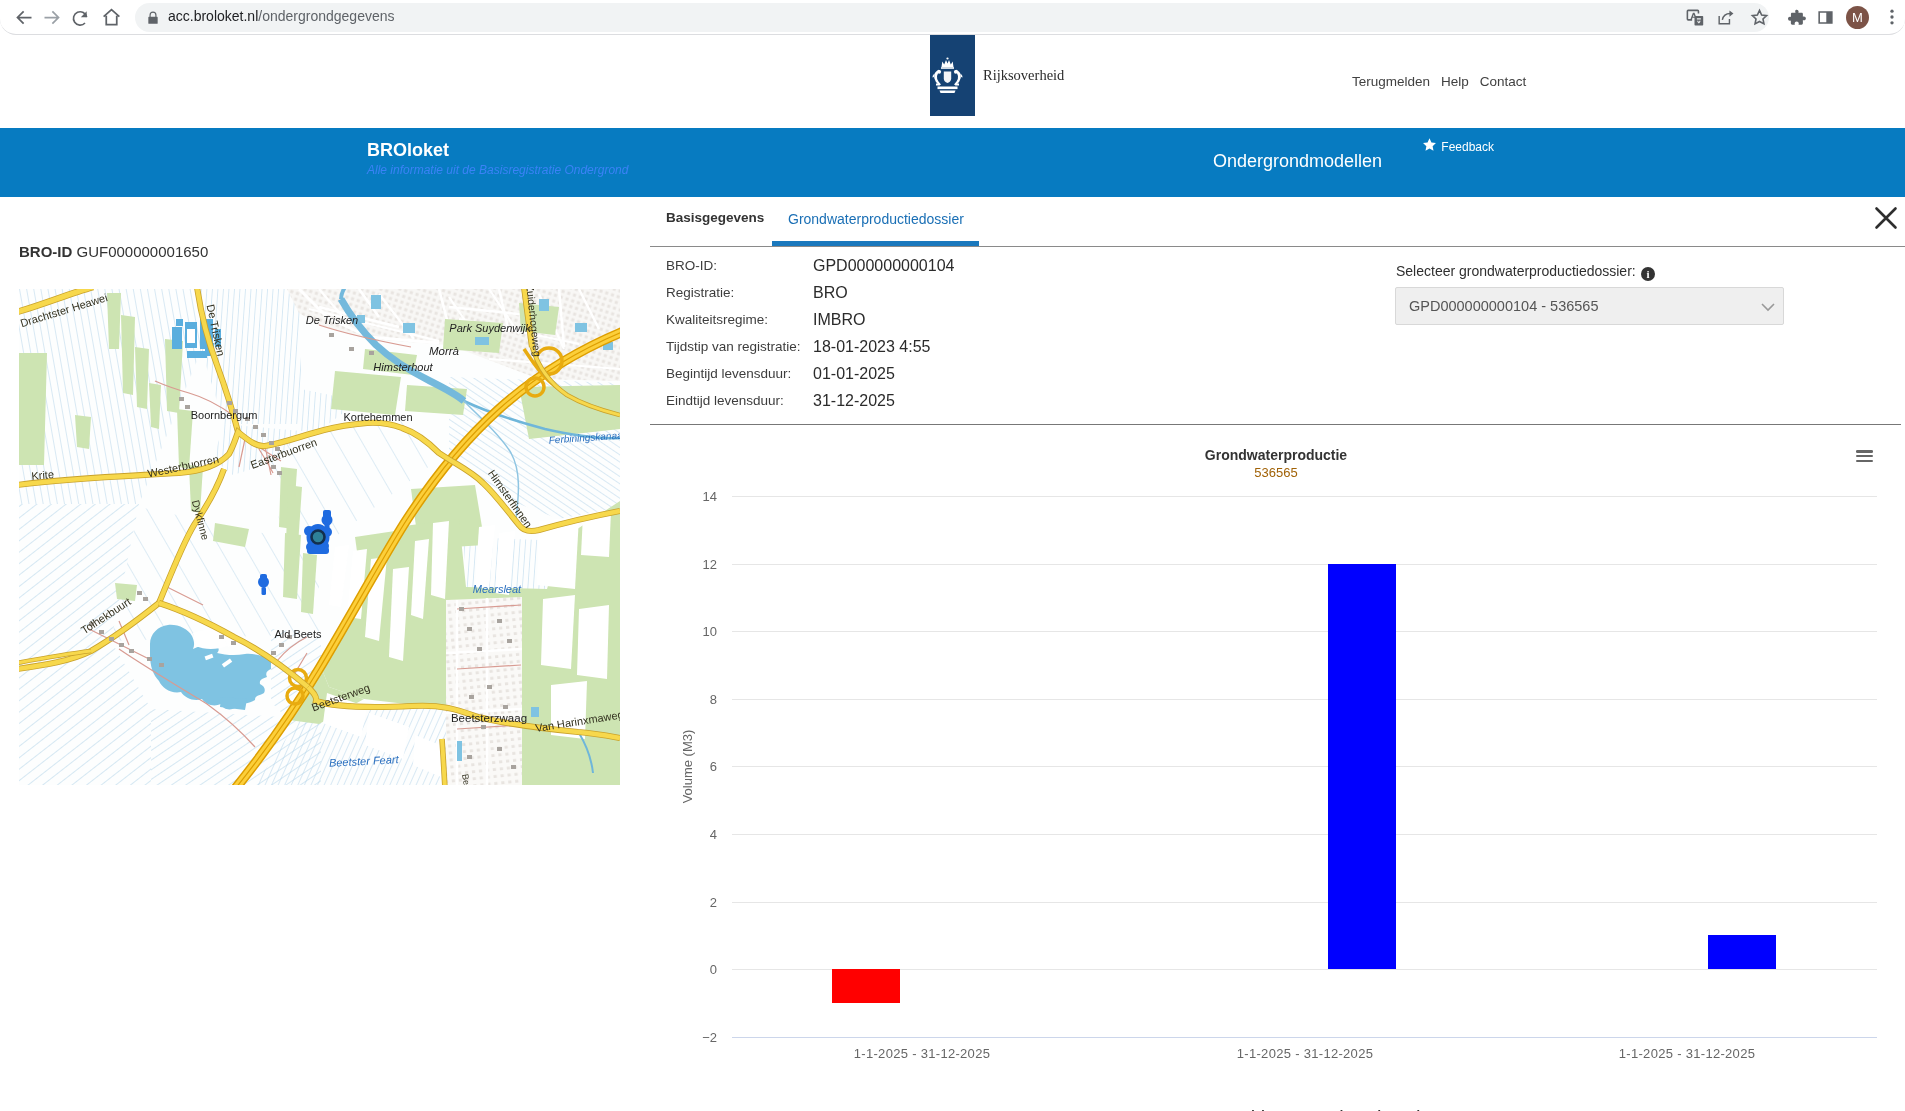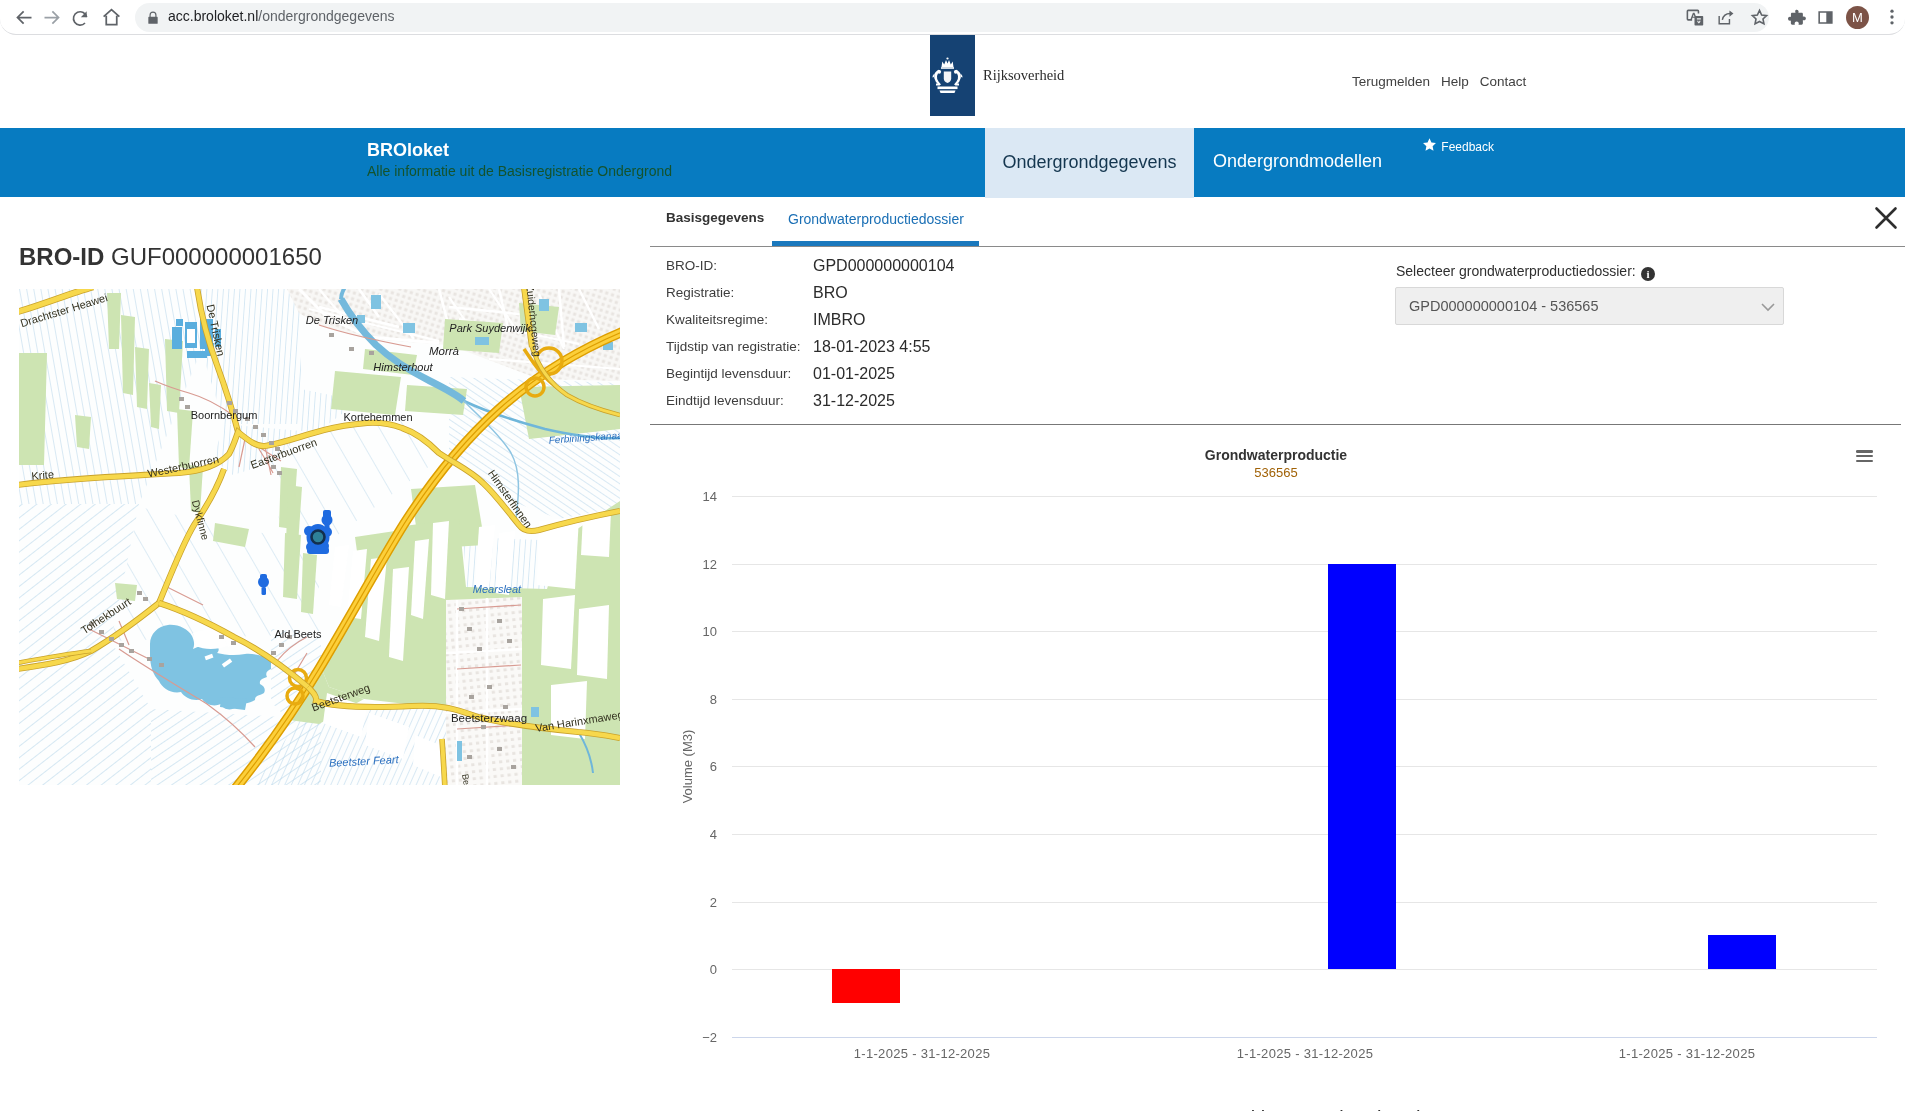--- a/index.html
+++ b/index.html
@@ -16,28 +16,28 @@
 
   
   #logo { position:absolute; left:930px; top:35px; width:45px; height:81px; background:#154273; }
   #logotext { position:absolute; left:983px; top:67px; font-family:"Liberation Serif", serif; font-size:14.5px; color:#2b2b2b; }
   #toplinks { position:absolute; left:1352px; top:44px; font-size:13.5px; color:#414141;margin-top:30px; }
   #toplinks span { margin-right:11px; }
 
   
   #navbar { position:absolute; left:0; top:128px; width:1905px; height:69px; background:#077bc1; }
   #brandname { position:absolute; left:367px; top:140px; font-size:18px; font-weight:bold; color:#fff; }
-  #brandsub { position:absolute; left:367px; top:163px; font-size:14px; color:#14532d; }
+  #brandsub { position:absolute; left:367px; top:163px; font-size:12px; font-style:italic; color:#3b82f6; }
   #tab-active { position:absolute; left:985px; top:128px; width:209px; height:70px; background:#dbe8f4; color:#14364f; font-size:18px; text-align:center; line-height:68px; }
   #tab2 { position:absolute; left:1213px; top:151px; font-size:18px; color:#fff; }
   #tab3 { position:absolute; left:1421px; top:137px; font-size:12px; color:#fff; }
 
   
   #h1 { position:absolute; left:19px; top:203px; font-size:25.5px; color:#2b2b2b; }
-  #broid { position:absolute; left:19px; top:243px; font-size:24px; color:#333; }
+  #broid { position:absolute; left:19px; top:243px; font-size:15px; color:#333; }
   #mapbox { position:absolute; left:19px; top:289px; width:601px; height:496px; overflow:hidden; }
 
   
   #rtab1 { position:absolute; left:666px; top:210px; font-size:13.5px; font-weight:bold; color:#333; }
   #rtab2 { position:absolute; left:788px; top:211px; font-size:14px; color:#1a6fb5; }
   #rtab2-underline { position:absolute; left:772px; top:241px; width:207px; height:5px; background:#1a78bd; }
   #rtabline { position:absolute; left:650px; top:246px; width:1255px; height:1px; background:#8a8a8a; }
   #closex { position:absolute; left:1874px; top:206px; width:24px; height:24px; }
 
   
@@ -132,21 +132,20 @@
         <rect x="25.6" y="48.5" width="3.4" height="2"></rect>
       </g>
     </svg>
   </div>
   <div id="logotext">Rijksoverheid</div>
   <div id="toplinks"><span>Terugmelden</span><span>Help</span><span>Contact</span></div>
 
   <div id="navbar"></div>
   <div id="brandname">BROloket</div>
   <div id="brandsub">Alle informatie uit de Basisregistratie Ondergrond</div>
-  <div id="tab-active">Ondergrondgegevens</div>
   <div id="tab2">Ondergrondmodellen</div>
   <div id="tab3"><svg width="17" height="16" viewBox="0 0 24 24" style="vertical-align:-2px">
         <path fill="#fff" d="M12 2l2.9 6.2 6.8.9-5 4.7 1.3 6.7L12 17.2l-6 3.3 1.3-6.7-5-4.7 6.8-.9z"></path>
       </svg> Feedback</div>
 
   <div id="broid"><b>BRO-ID</b> GUF000000001650</div>
   <div id="mapbox"><svg width="601" height="496" viewBox="0 0 601 496">
 <defs>
 <pattern id="p1" width="7" height="10" patternUnits="userSpaceOnUse" patternTransform="rotate(-10)">
             <line x1="0" y1="0" x2="0" y2="10" stroke="#b3d4ea" stroke-width="1"></line>

